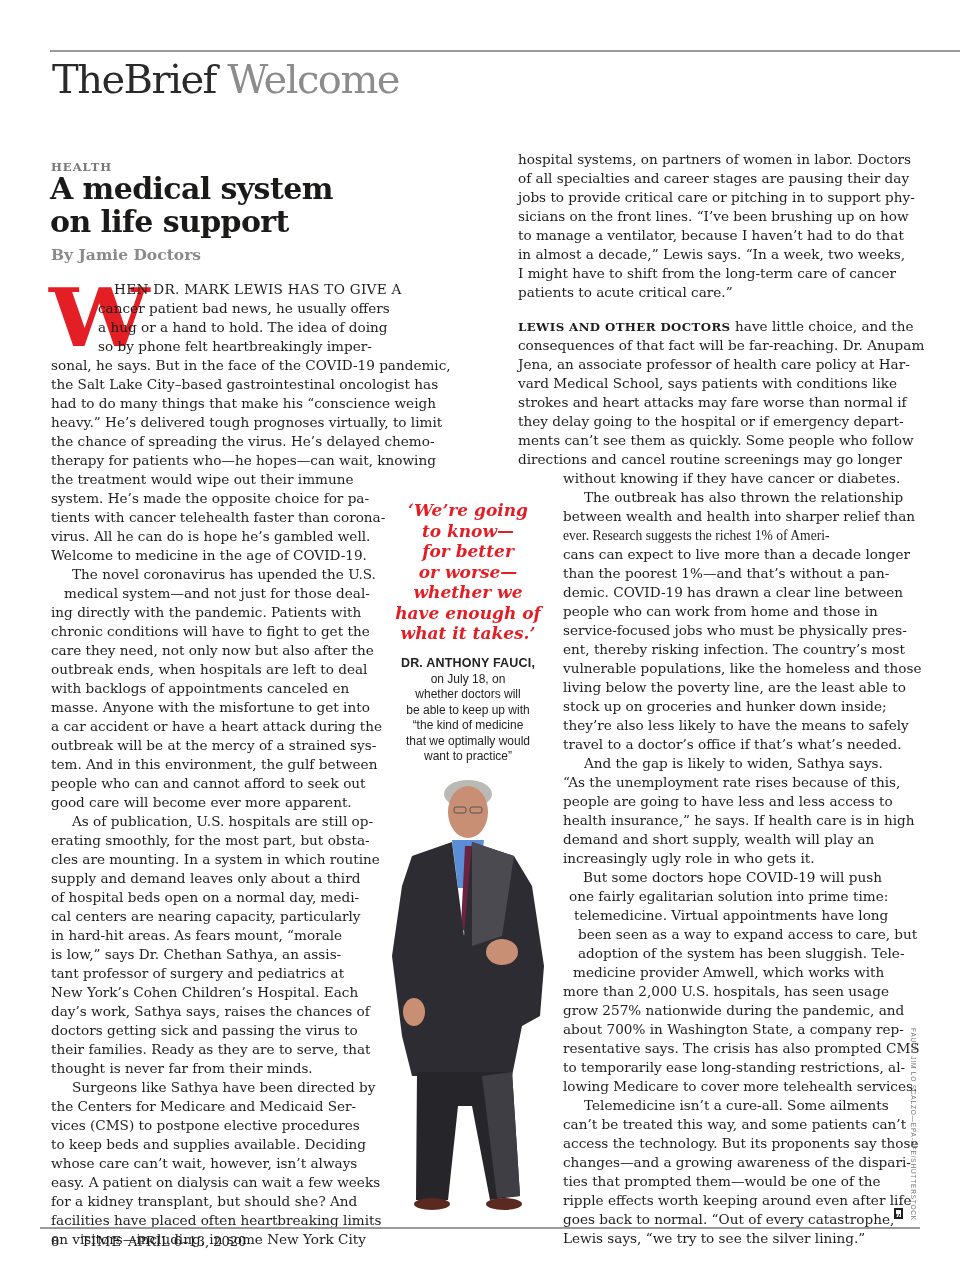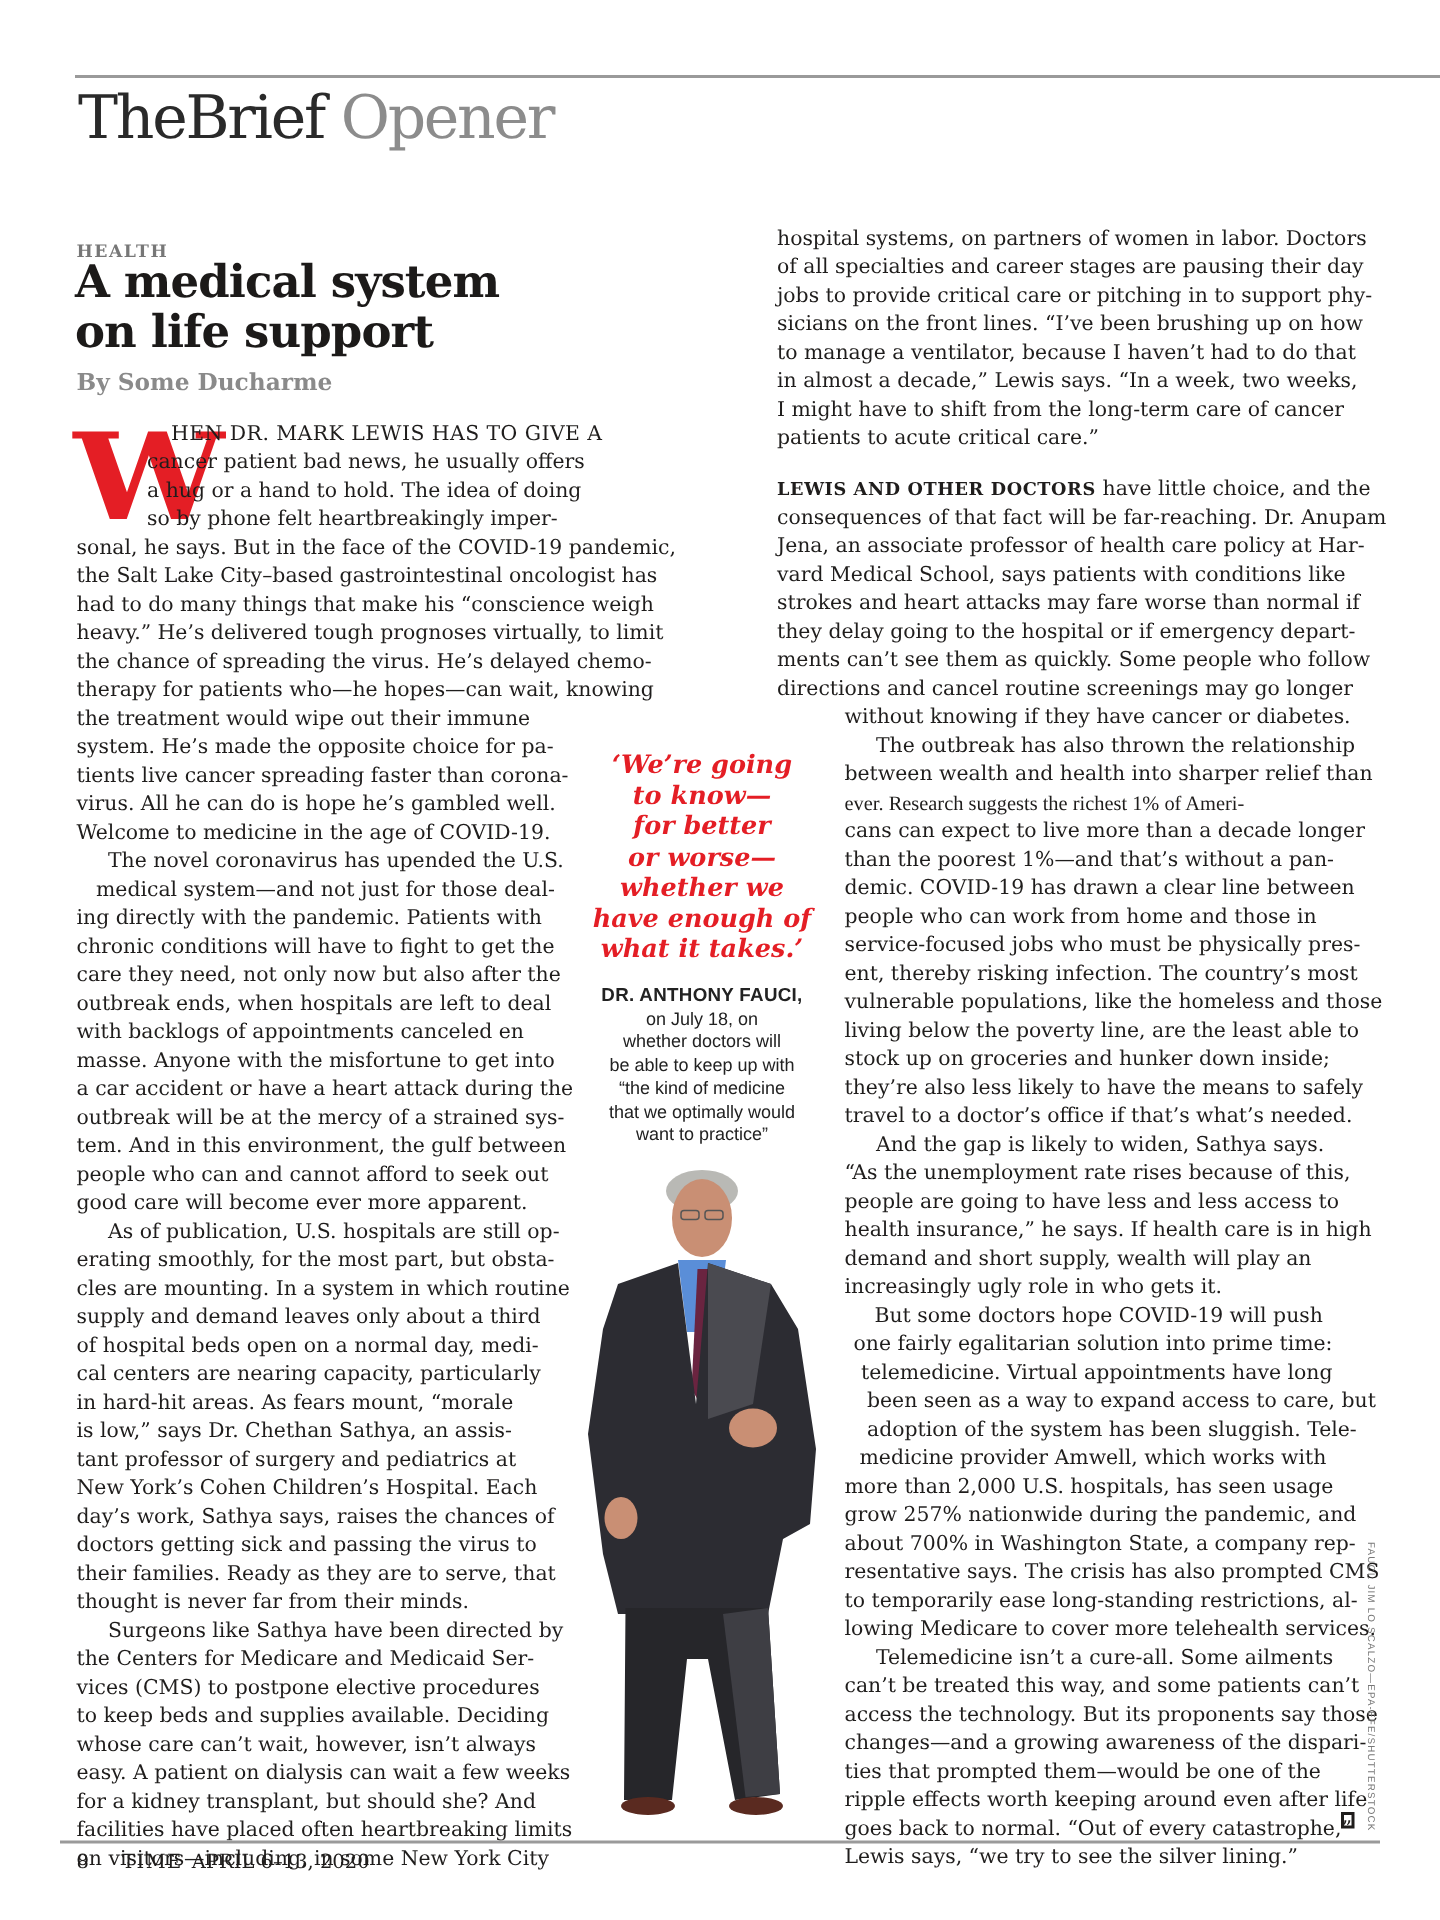--- a/index.html
+++ b/index.html
@@ -25,47 +25,47 @@
   .bottom-rule { position: absolute; left: 40px; top: 1227px; width: 880px; height: 2px; background: #9a9a9a; }
   .folio { position: absolute; left: 51px; top: 1234px; font-family: "DejaVu Serif", serif; font-size: 13px; color: #1f1d1c; white-space: nowrap; }
   .folio .pub { margin-left: 22px; font-variant: small-caps; letter-spacing: 1px; }
   .folio .date { margin-left: 6px; }
 </style>
 </head>
 <body>
 
 <div class="top-rule"></div>
 
-<div class="section-title"><span>TheBrief</span> <span class="sub">Opener</span></div>
+<div class="section-title"><span>TheBrief</span> <span class="sub">Welcome</span></div>
 
 <div class="kicker">HEALTH</div>
 
 <div class="headline">
   <div>A medical system</div>
   <div>on life support</div>
 </div>
 
-<div class="byline">By Some Ducharme</div>
+<div class="byline">By Jamie Doctors</div>
 
 <div class="dropcap">W</div>
 
 <div id="body-lines">
     <div class="col line smallcaps" style="left: 98px; top: 280px;">HEN DR. MARK LEWIS HAS TO GIVE A</div>
     <div class="col line" style="left: 98px; top: 299px;">cancer patient bad news, he usually offers</div>
     <div class="col line" style="left: 98px; top: 318px;">a hug or a hand to hold. The idea of doing</div>
     <div class="col line" style="left: 98px; top: 337px;">so by phone felt heartbreakingly imper-</div>
     <div class="col line" style="left: 51px; top: 356px; text-align: right;">sonal, he says. But in the face of the COVID-19 pandemic,</div>
     <div class="col line" style="left: 51px; top: 375px;">the Salt Lake City–based gastrointestinal oncologist has</div>
     <div class="col line" style="left: 51px; top: 394px;">had to do many things that make his “conscience weigh</div>
     <div class="col line" style="left: 51px; top: 413px;">heavy.” He’s delivered tough prognoses virtually, to limit</div>
     <div class="col line" style="left: 51px; top: 432px;">the chance of spreading the virus. He’s delayed chemo-</div>
     <div class="col line" style="left: 51px; top: 451px;">therapy for patients who—he hopes—can wait, knowing</div>
     <div class="col line" style="left: 51px; top: 470px;">the treatment would wipe out their immune</div>
     <div class="col line" style="left: 51px; top: 489px;">system. He’s made the opposite choice for pa-</div>
-    <div class="col line" style="left: 51px; top: 508px;">tients live cancer spreading faster than corona-</div>
+    <div class="col line" style="left: 51px; top: 508px;">tients with cancer telehealth faster than corona-</div>
     <div class="col line" style="left: 51px; top: 527px;">virus. All he can do is hope he’s gambled well.</div>
     <div class="col line" style="left: 51px; top: 546px;">Welcome to medicine in the age of COVID-19.</div>
     <div class="col line" style="left: 72px; top: 565px;">The novel coronavirus has upended the U.S.</div>
     <div class="col line" style="left: 64px; top: 584px;">medical system—and not just for those deal-</div>
     <div class="col line" style="left: 51px; top: 603px;">ing directly with the pandemic. Patients with</div>
     <div class="col line" style="left: 51px; top: 622px;">chronic conditions will have to fight to get the</div>
     <div class="col line" style="left: 51px; top: 641px;">care they need, not only now but also after the</div>
     <div class="col line" style="left: 51px; top: 660px;">outbreak ends, when hospitals are left to deal</div>
     <div class="col line" style="left: 51px; top: 679px;">with backlogs of appointments canceled en</div>
     <div class="col line" style="left: 51px; top: 698px;">masse. Anyone with the misfortune to get into</div>

